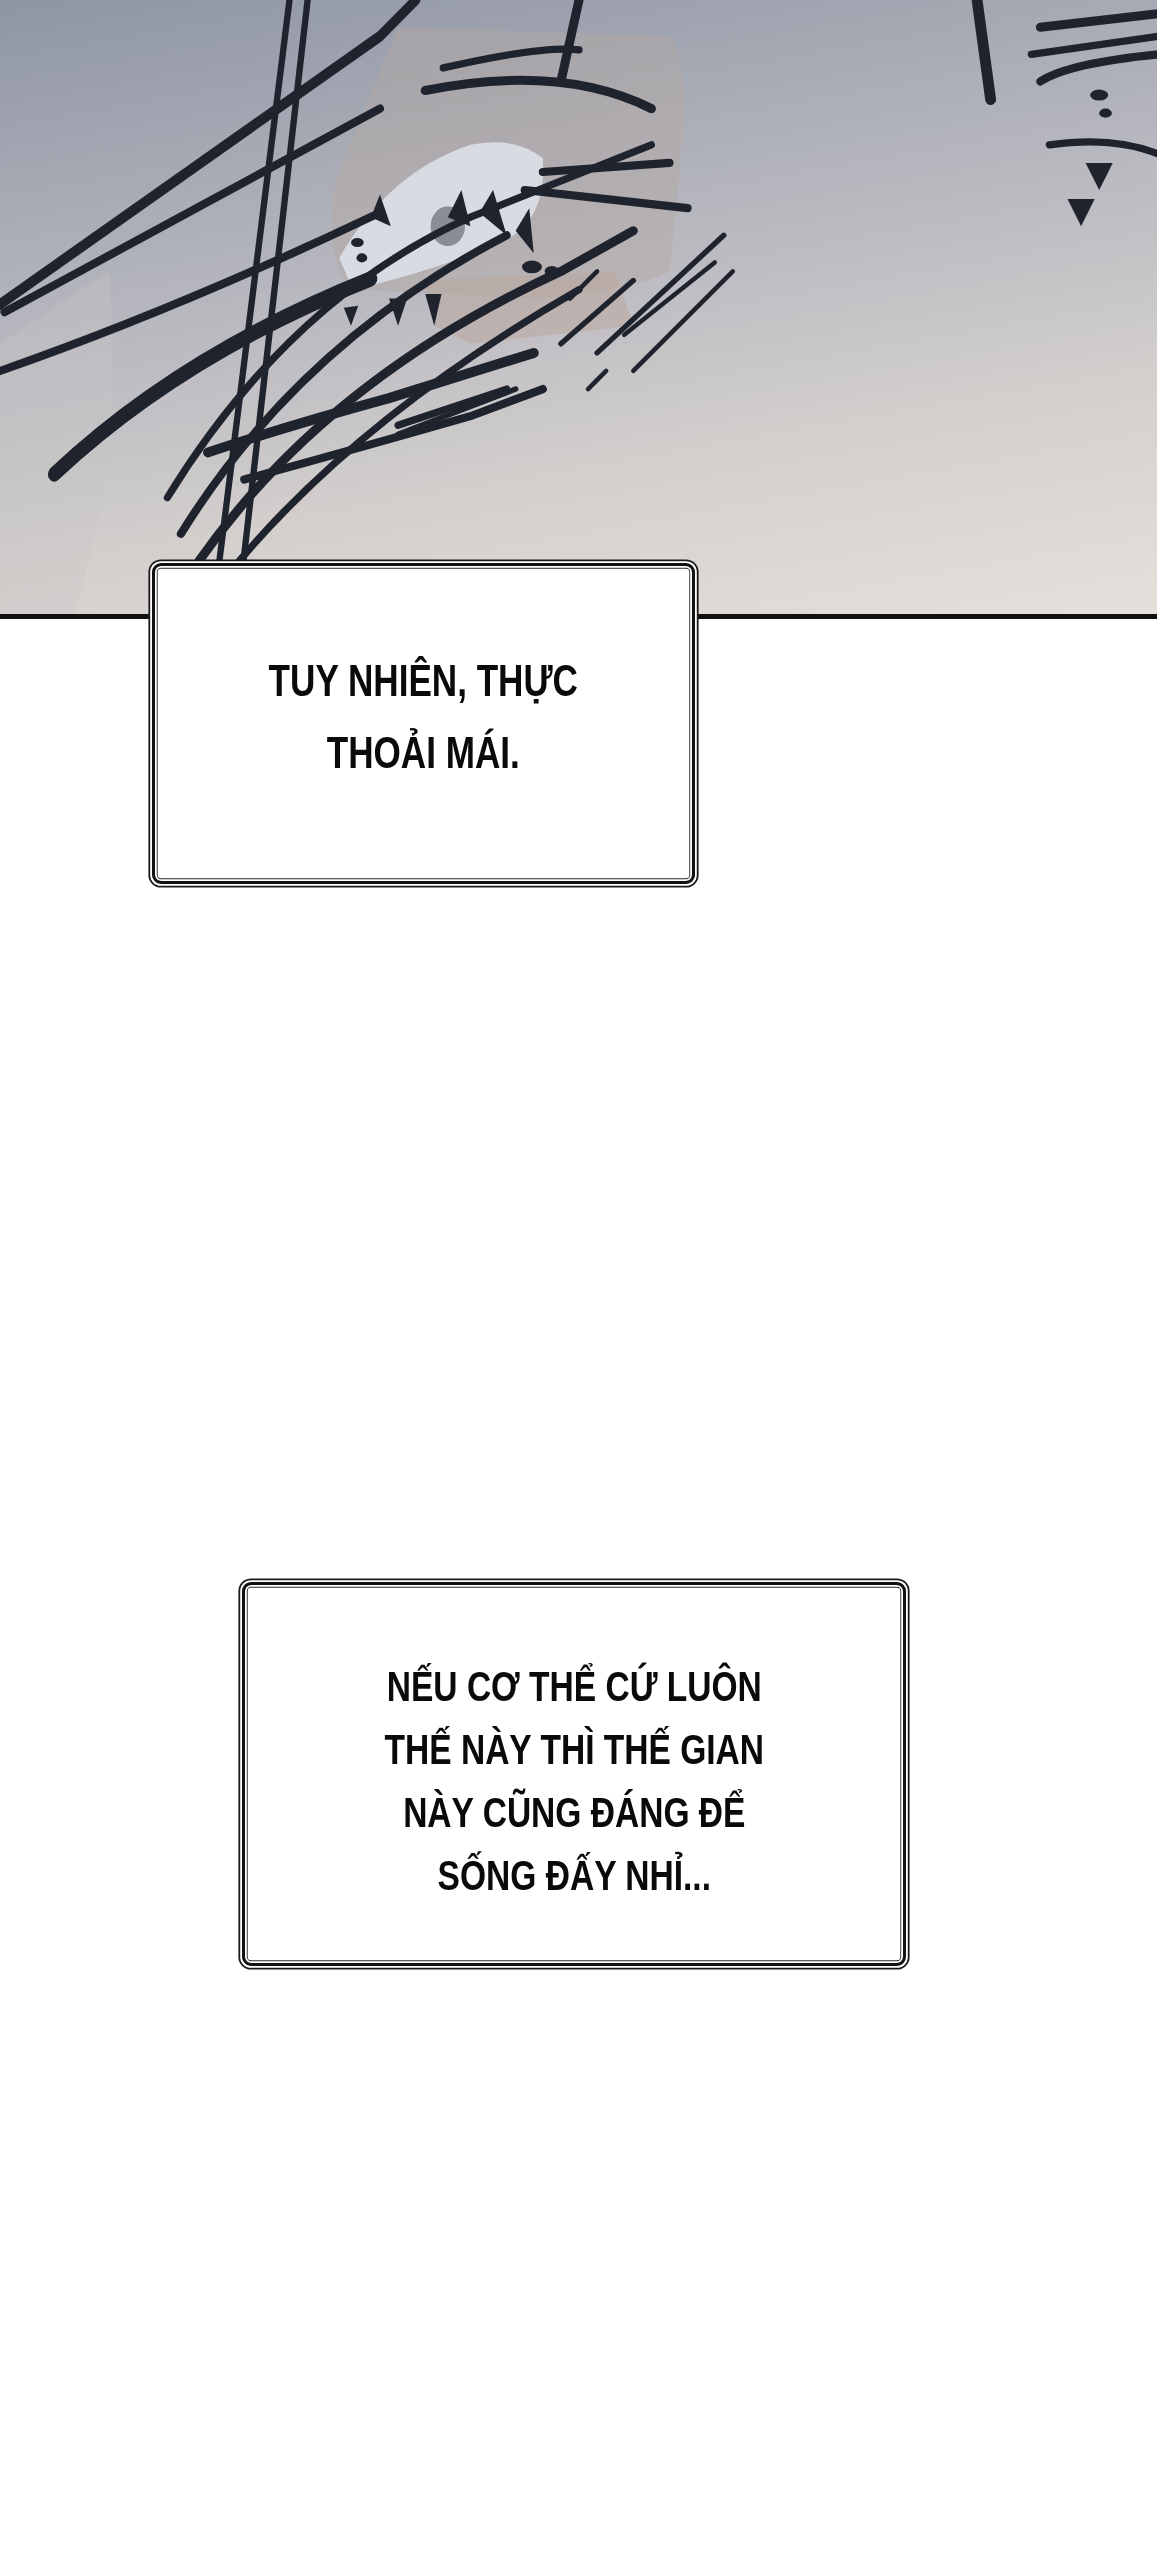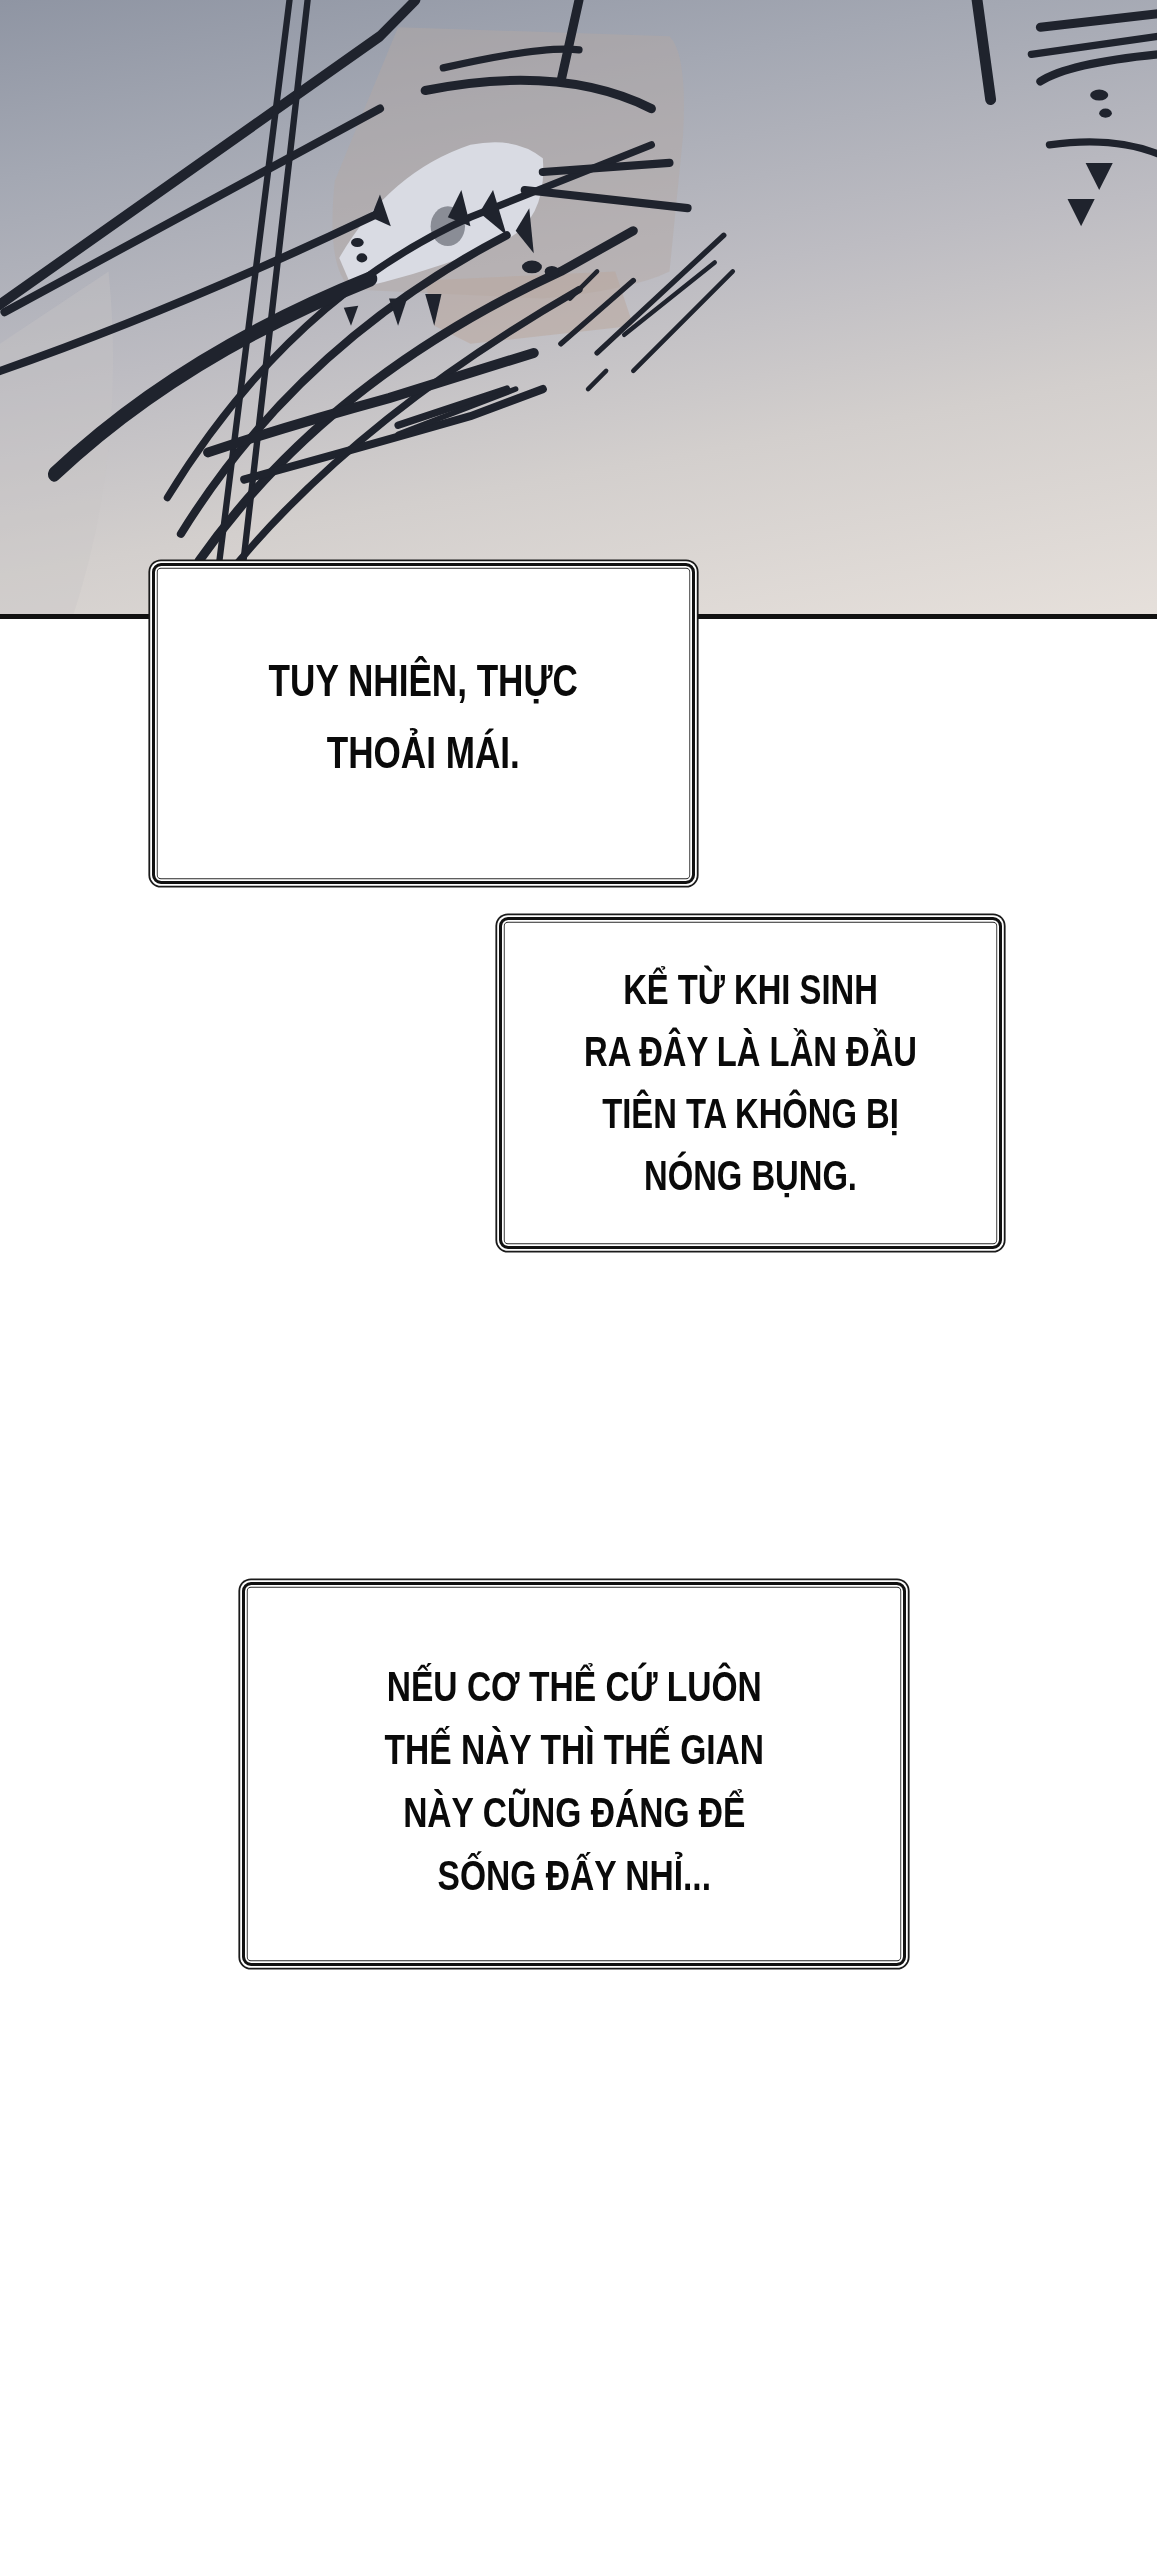--- a/index.html
+++ b/index.html
@@ -102,26 +102,20 @@
       </g>
     </svg>
   </div>
   <div class="panel-border"></div>
 
   <div class="caption c1">
     <div class="caption-text">TUY NHIÊN, THỰC
 THOẢI MÁI.</div>
   </div>
 
-  <div class="caption c2">
-    <div class="caption-text">KỂ TỪ KHI SINH
-RA ĐÂY LÀ LẦN ĐẦU
-TIÊN TA KHÔNG BỊ
-NÓNG BỤNG.</div>
-  </div>
 
   <div class="caption c3">
     <div class="caption-text">NẾU CƠ THỂ CỨ LUÔN
 THẾ NÀY THÌ THẾ GIAN
 NÀY CŨNG ĐÁNG ĐỂ
 SỐNG ĐẤY NHỈ...</div>
   </div>
 
 </div>
 

